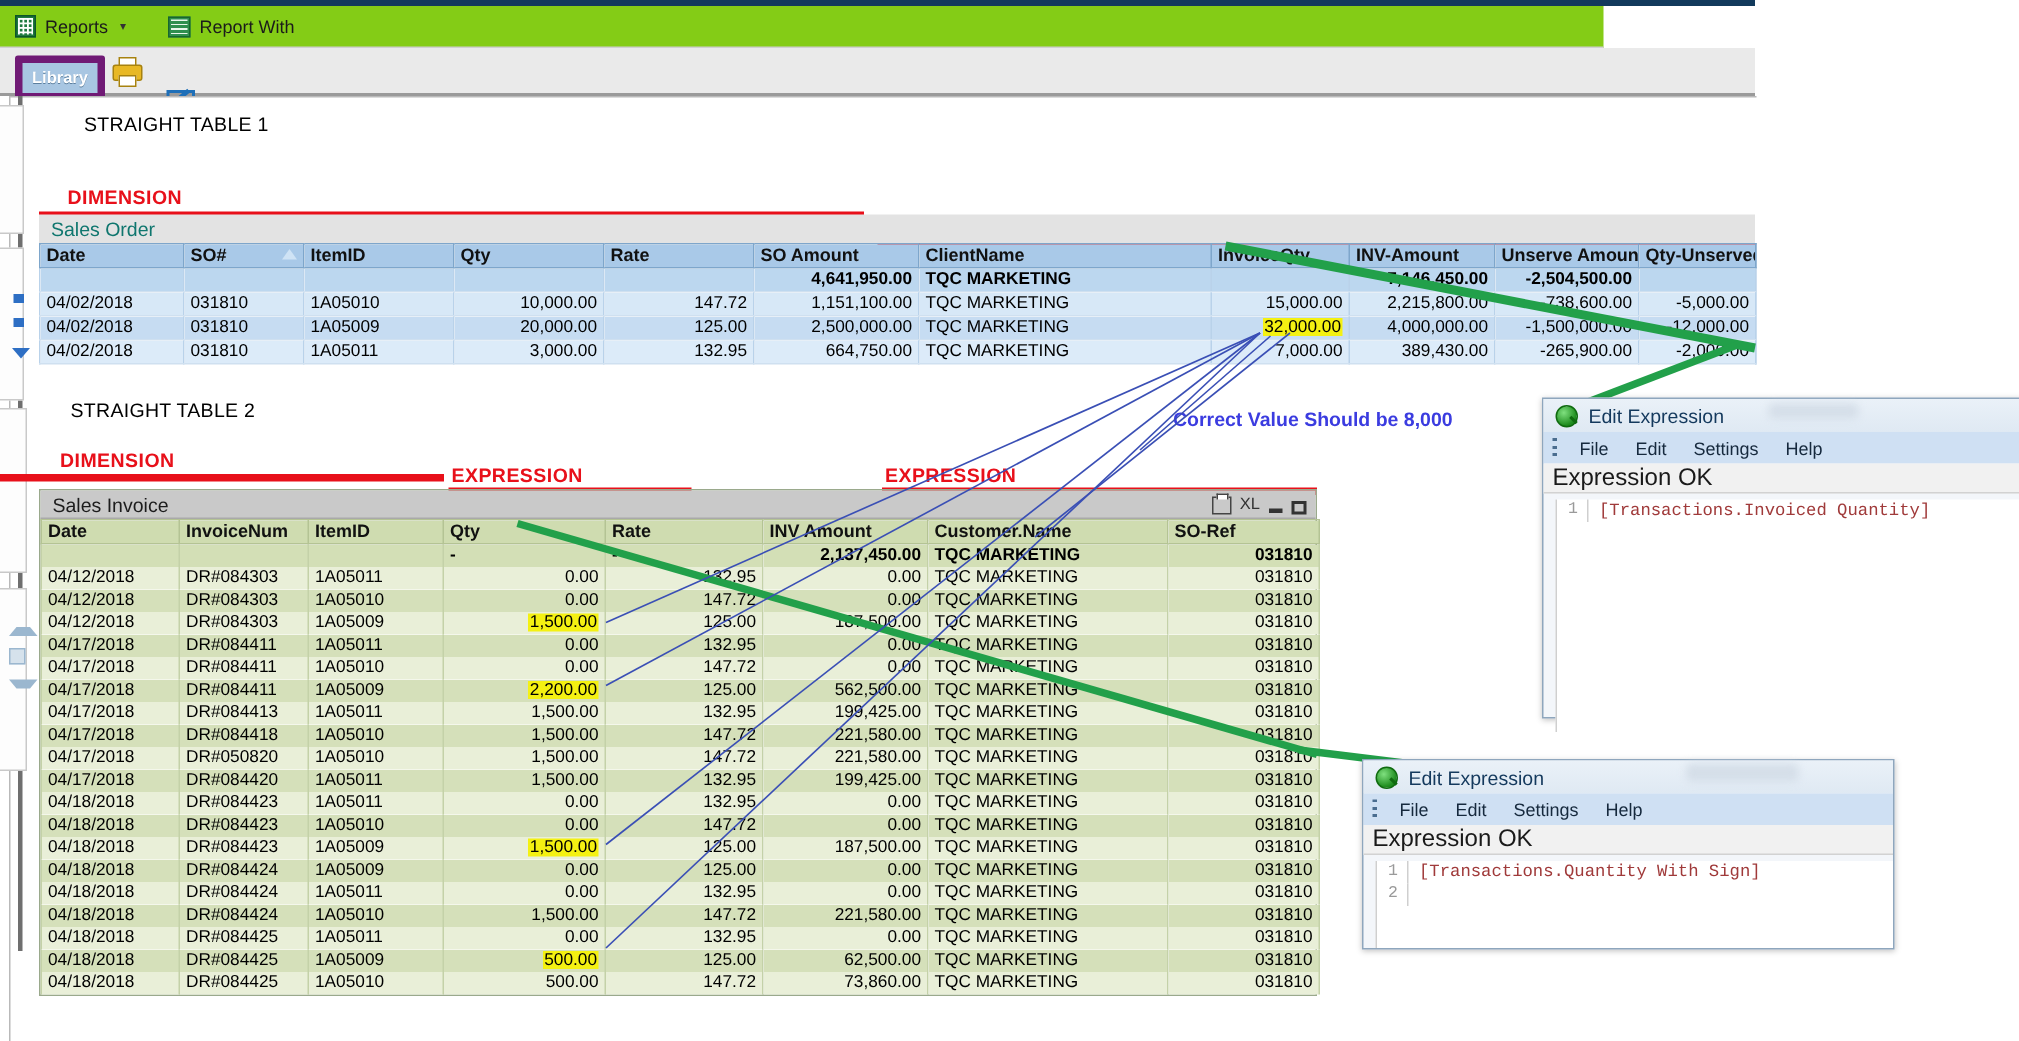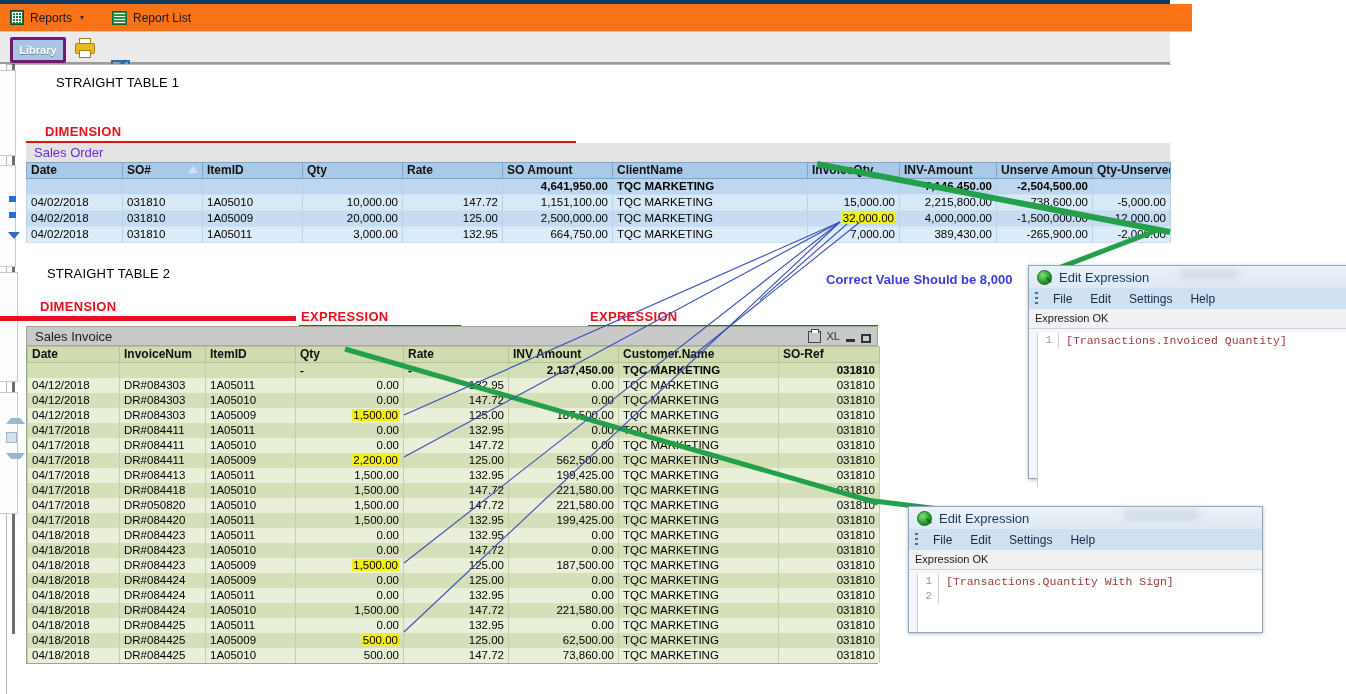--- a/index.html
+++ b/index.html
@@ -3,34 +3,34 @@
 <meta charset="utf-8">
 <style>
   html,body{margin:0;padding:0;}
   body{
     width:1346px;height:694px;background:#ffffff;overflow:hidden;position:relative;
     font-family:"Liberation Sans",sans-serif;font-size:12px;color:#000;
   }
   
   #app-window{position:absolute;left:0;top:0;width:1170px;height:694px;background:#ffffff;}
   #topbar{position:absolute;left:0;top:0;width:1170px;height:4px;background:#123a5c;}
-  #menubar{position:absolute;left:0;top:4px;width:1192px;height:27px;background:#f97316;border-bottom:1px solid #d0d0d0;}
+  #menubar{position:absolute;left:0;top:4px;width:1069px;height:27px;background:#84cc16;border-bottom:1px solid #d0d0d0;}
   .menu-item{position:absolute;top:0;height:27px;display:flex;align-items:center;gap:6px;font-size:12px;color:#1b1b1b;}
   .menu-label{font-size:12px;}
   .caret{font-size:8px;color:#333;margin-left:2px;}
   .grid-icon{width:14px;height:15px;background:#1f7a3f;border:1px solid #0d5528;position:relative;box-sizing:border-box;}
   .grid-icon:before{content:"";position:absolute;left:1px;top:1px;right:1px;bottom:1px;
     background:
       linear-gradient(to bottom,#fff 0 1px,transparent 1px 3px) 0 0/100% 3px repeat-y,
       linear-gradient(to right,#fff 0 1px,transparent 1px 3px) 0 0/3px 100% repeat-x;}
   .lines-icon{width:15px;height:14px;background:#2f8f4f;border:1px solid #18662f;position:relative;box-sizing:border-box;}
   .lines-icon:before{content:"";position:absolute;left:1px;top:1px;right:1px;bottom:1px;
     background:repeating-linear-gradient(to bottom,#e9f6ec 0 1px,#2f8f4f 1px 3px);}
   #toolbar{position:absolute;left:0;top:32px;width:1170px;height:30px;background:#eaeaea;border-bottom:2px solid #9a9a9a;}
-  #library-btn{position:absolute;left:10px;top:5px;width:50px;height:20px;background:#a8c6e2;border:3px solid #701a75;border-radius:2px;
+  #library-btn{position:absolute;left:10px;top:5px;width:50px;height:20px;background:#a8c6e2;border:5px solid #701a75;border-radius:2px;
     display:flex;align-items:center;justify-content:center;color:#ffffff;font-size:11px;font-weight:bold;text-shadow:0 1px 0 #5c7f9e;}
   .tb-ico{position:absolute;top:5px;width:20px;height:20px;}
   
   .ico-print{position:relative;}
   .ico-print .body{position:absolute;left:1px;top:6px;width:18px;height:9px;background:#e8b825;border:1px solid #a7820f;border-radius:2px;}
   .ico-print .paper{position:absolute;left:5px;top:1px;width:10px;height:6px;background:#fff;border:1px solid #a7820f;}
   .ico-print .out{position:absolute;left:5px;top:13px;width:10px;height:6px;background:#fff;border:1px solid #a7820f;}
   
   .ico-export{position:relative;}
   .ico-export .frame{position:absolute;left:1px;top:3px;width:15px;height:14px;border:2px solid #1e6fb8;background:transparent;}
@@ -69,21 +69,21 @@
   .cap-min{display:inline-block;width:9px;height:3px;background:#333;vertical-align:middle;margin-bottom:1px;}
   .cap-max{display:inline-block;width:10px;height:9px;border:2px solid #333;box-sizing:border-box;}
   table.grid{border-collapse:collapse;table-layout:fixed;width:100%;font-size:11.5px;}
   table.grid th,table.grid td{padding:0 4px;height:15px;line-height:15px;white-space:nowrap;overflow:hidden;box-sizing:border-box;}
   table.grid th{font-weight:bold;text-align:left;font-size:12px;}
   td.num,th.num{text-align:right;}
   td.tot,th.tot{font-weight:bold;}
 
   
   #t1{left:26px;top:143px;width:1144px;}
-  #t1 .qv-caption{background:#e3e3e3;color:#6d28d9;font-size:13px;}
+  #t1 .qv-caption{background:#e3e3e3;color:#0f766e;font-size:13px;}
   #t1 table.grid th{background:#a9c9e8;border:1px solid #7ea6cb;color:#111;}
   #t1 table.grid td{border-left:1px solid #b9d2ea;border-right:1px solid #b9d2ea;border-bottom:1px solid #cfe0f0;}
   #t1 tr.r-total td{background:#bcd7ef;font-weight:bold;}
   #t1 tr.r-odd td{background:#d7e8f7;}
   #t1 tr.r-even td{background:#c6dcf2;}
   #t1 tr.r-last td{background:#dcebf9;}
   .sortmark{float:right;width:0;height:0;border-left:5px solid transparent;border-right:5px solid transparent;border-bottom:7px solid #cfe3f5;margin-top:3px;}
 
   
   #t2{left:26px;top:326px;width:852px;border:1px solid #9aa98c;}
@@ -101,21 +101,21 @@
   
   .dlg{position:absolute;background:#f3f6fa;border:1px solid #8ea6bd;box-shadow:0 1px 4px rgba(0,0,0,.25);}
   .dlg-title{height:22px;display:flex;align-items:center;gap:7px;padding-left:8px;
     background:linear-gradient(to bottom,#eaf1f8,#dfe9f3);color:#14395d;font-size:13px;}
   .dlg-title .q{width:13px;height:13px;border-radius:50%;background:radial-gradient(circle at 35% 32%,#7fe07f,#1d8b1d 70%);border:1px solid #0f6b0f;position:relative;}
   .dlg-title .q:after{content:"";position:absolute;left:8px;top:8px;width:6px;height:2px;background:#0f6b0f;transform:rotate(45deg);}
   .dlg-menu{height:21px;background:#cfe0f3;display:flex;align-items:center;gap:0;padding-left:6px;font-size:12px;color:#16293d;}
   .dlg-menu .dots{width:3px;height:13px;margin-right:6px;
     background:repeating-linear-gradient(to bottom,#4a6d8f 0 2px,transparent 2px 5px);}
   .dlg-menu span.mi{padding:0 9px;}
-  .dlg-status{height:19px;line-height:19px;padding-left:6px;font-size:11px;background:#f1f1f1;color:#1a1a1a;border-bottom:1px solid #d2d2d2;}
+  .dlg-status{height:19px;line-height:19px;padding-left:6px;font-size:16px;background:#f1f1f1;color:#1a1a1a;border-bottom:1px solid #d2d2d2;}
   .dlg-editor{background:#ffffff;position:relative;margin:4px 0 0 8px;border-left:1px solid #cfcfcf;}
   .ed-row{display:flex;align-items:flex-start;height:15px;}
   .ed-gutter{width:14px;text-align:right;padding-right:6px;color:#9a9a9a;font-family:"Liberation Mono",monospace;font-size:11px;line-height:15px;}
   .ed-sep{width:1px;background:#cfcfcf;height:15px;}
   .ed-code{padding-left:7px;font-family:"Liberation Mono",monospace;font-size:11.5px;color:#a03a3a;line-height:15px;white-space:pre;}
   .blurpatch{position:absolute;background:#cfd9e4;filter:blur(3px);opacity:.75;border-radius:3px;}
 </style>
 </head>
 <body>
 
@@ -124,21 +124,21 @@
   <div id="topbar"></div>
 
   <div id="menubar">
     <div class="menu-item" style="left:10px;">
       <span class="grid-icon"></span>
       <span class="menu-label">Reports</span>
       <span class="caret">▾</span>
     </div>
     <div class="menu-item" style="left:112px;">
       <span class="lines-icon"></span>
-      <span class="menu-label">Report List</span>
+      <span class="menu-label">Report With</span>
     </div>
   </div>
 
   <div id="toolbar">
     <div id="library-btn">Library</div>
     <div class="tb-ico ico-print" style="left:74px;">
       <span class="paper"></span>
         <span class="body"></span>
         <span class="out"></span>
     </div>
@@ -183,21 +183,21 @@
 <div class="annot-underline" style="left:585px;top:158px;width:585px;"></div>
 
 <div class="heading" style="left:47px;top:266px;">STRAIGHT TABLE 2</div>
 <div class="annot" style="left:40px;top:299px;">DIMENSION</div>
 <div class="annot-underline" style="left:0px;top:316px;width:296px;"></div>
 <div class="annot" style="left:301px;top:309px;">EXPRESSION</div>
 <div class="annot-underline" style="left:299px;top:325px;width:162px;"></div>
 <div class="annot" style="left:590px;top:309px;">EXPRESSION</div>
 <div class="annot-underline" style="left:588px;top:325px;width:290px;"></div>
 
-<div class="note" style="left:782px;top:272px;margin-left:44px;">Correct Value Should be 8,000</div>
+<div class="note" style="left:782px;top:272px;">Correct Value Should be 8,000</div>
 
 <div id="t1" class="qv-table">
   <div class="qv-caption">Sales Order</div>
   <table class="grid">
     <colgroup>
       <col style="width:96px">
         <col style="width:80px">
         <col style="width:100px">
         <col style="width:100px">
       <col style="width:100px">

